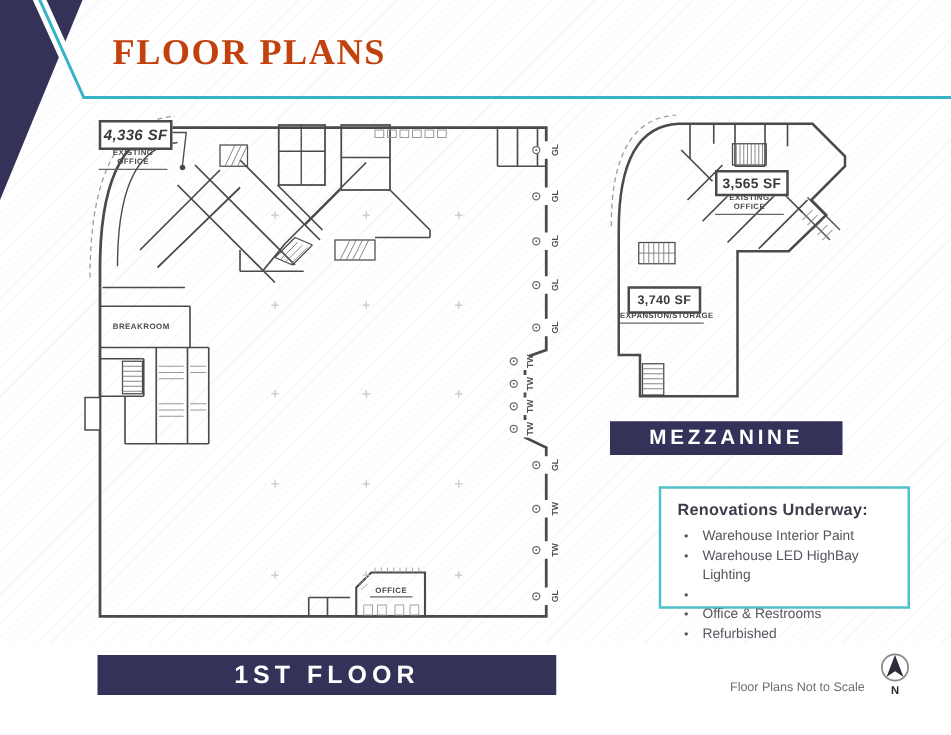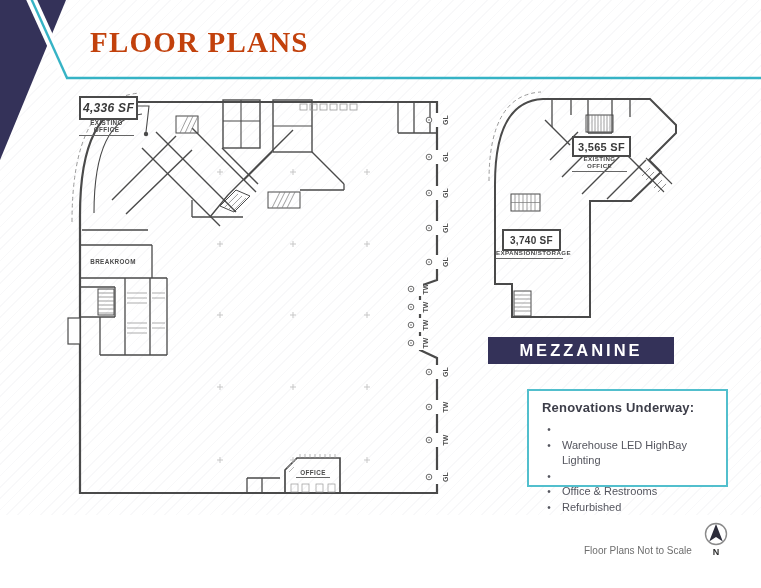--- a/index.html
+++ b/index.html
@@ -187,27 +187,29 @@
 
   <div class="abs roomlabel" style="left:88px;top:258px;width:50px;font-size:6.3px;">BREAKROOM</div>
   <div class="abs roomlabel" style="left:296px;top:469px;width:34px;font-size:6.3px;border-bottom:1px solid #666;padding-bottom:1px;">OFFICE</div>
 
   <div class="abs callout" style="left:572px;top:136px;width:55px;height:17px;font-size:11px;">3,565 SF</div>
   <div class="abs sublabel" style="left:572px;top:155px;width:55px;font-size:6.2px;">EXISTING OFFICE</div>
 
   <div class="abs callout" style="left:502px;top:229px;width:55px;height:18px;font-size:10px;">3,740 SF</div>
   <div class="abs sublabel" style="left:496px;top:249px;width:67px;font-size:6.2px;">EXPANSION/STORAGE</div>
 
+  <div class="abs banner" style="left:78px;top:524px;width:367px;height:32px;font-size:20px;letter-spacing:4px;">1ST FLOOR</div>
   <div class="abs banner" style="left:488px;top:337px;width:186px;height:27px;font-size:16.5px;letter-spacing:3px;">MEZZANINE</div>
 
   <div class="abs renov" style="left:483px;top:389px;width:201px;height:98px;margin-left:44px;">
     <h3>Renovations Underway:</h3>
     <ul id="renov-list">
         <li>
           <span class="b">•</span>
+          <span class="t">Warehouse Interior Paint</span>
         </li>
         <li>
           <span class="b">•</span>
           <span class="t">Warehouse LED HighBay Lighting</span>
         </li>
         <li>
           <span class="b">•</span>
         </li>
         <li>
           <span class="b">•</span>

